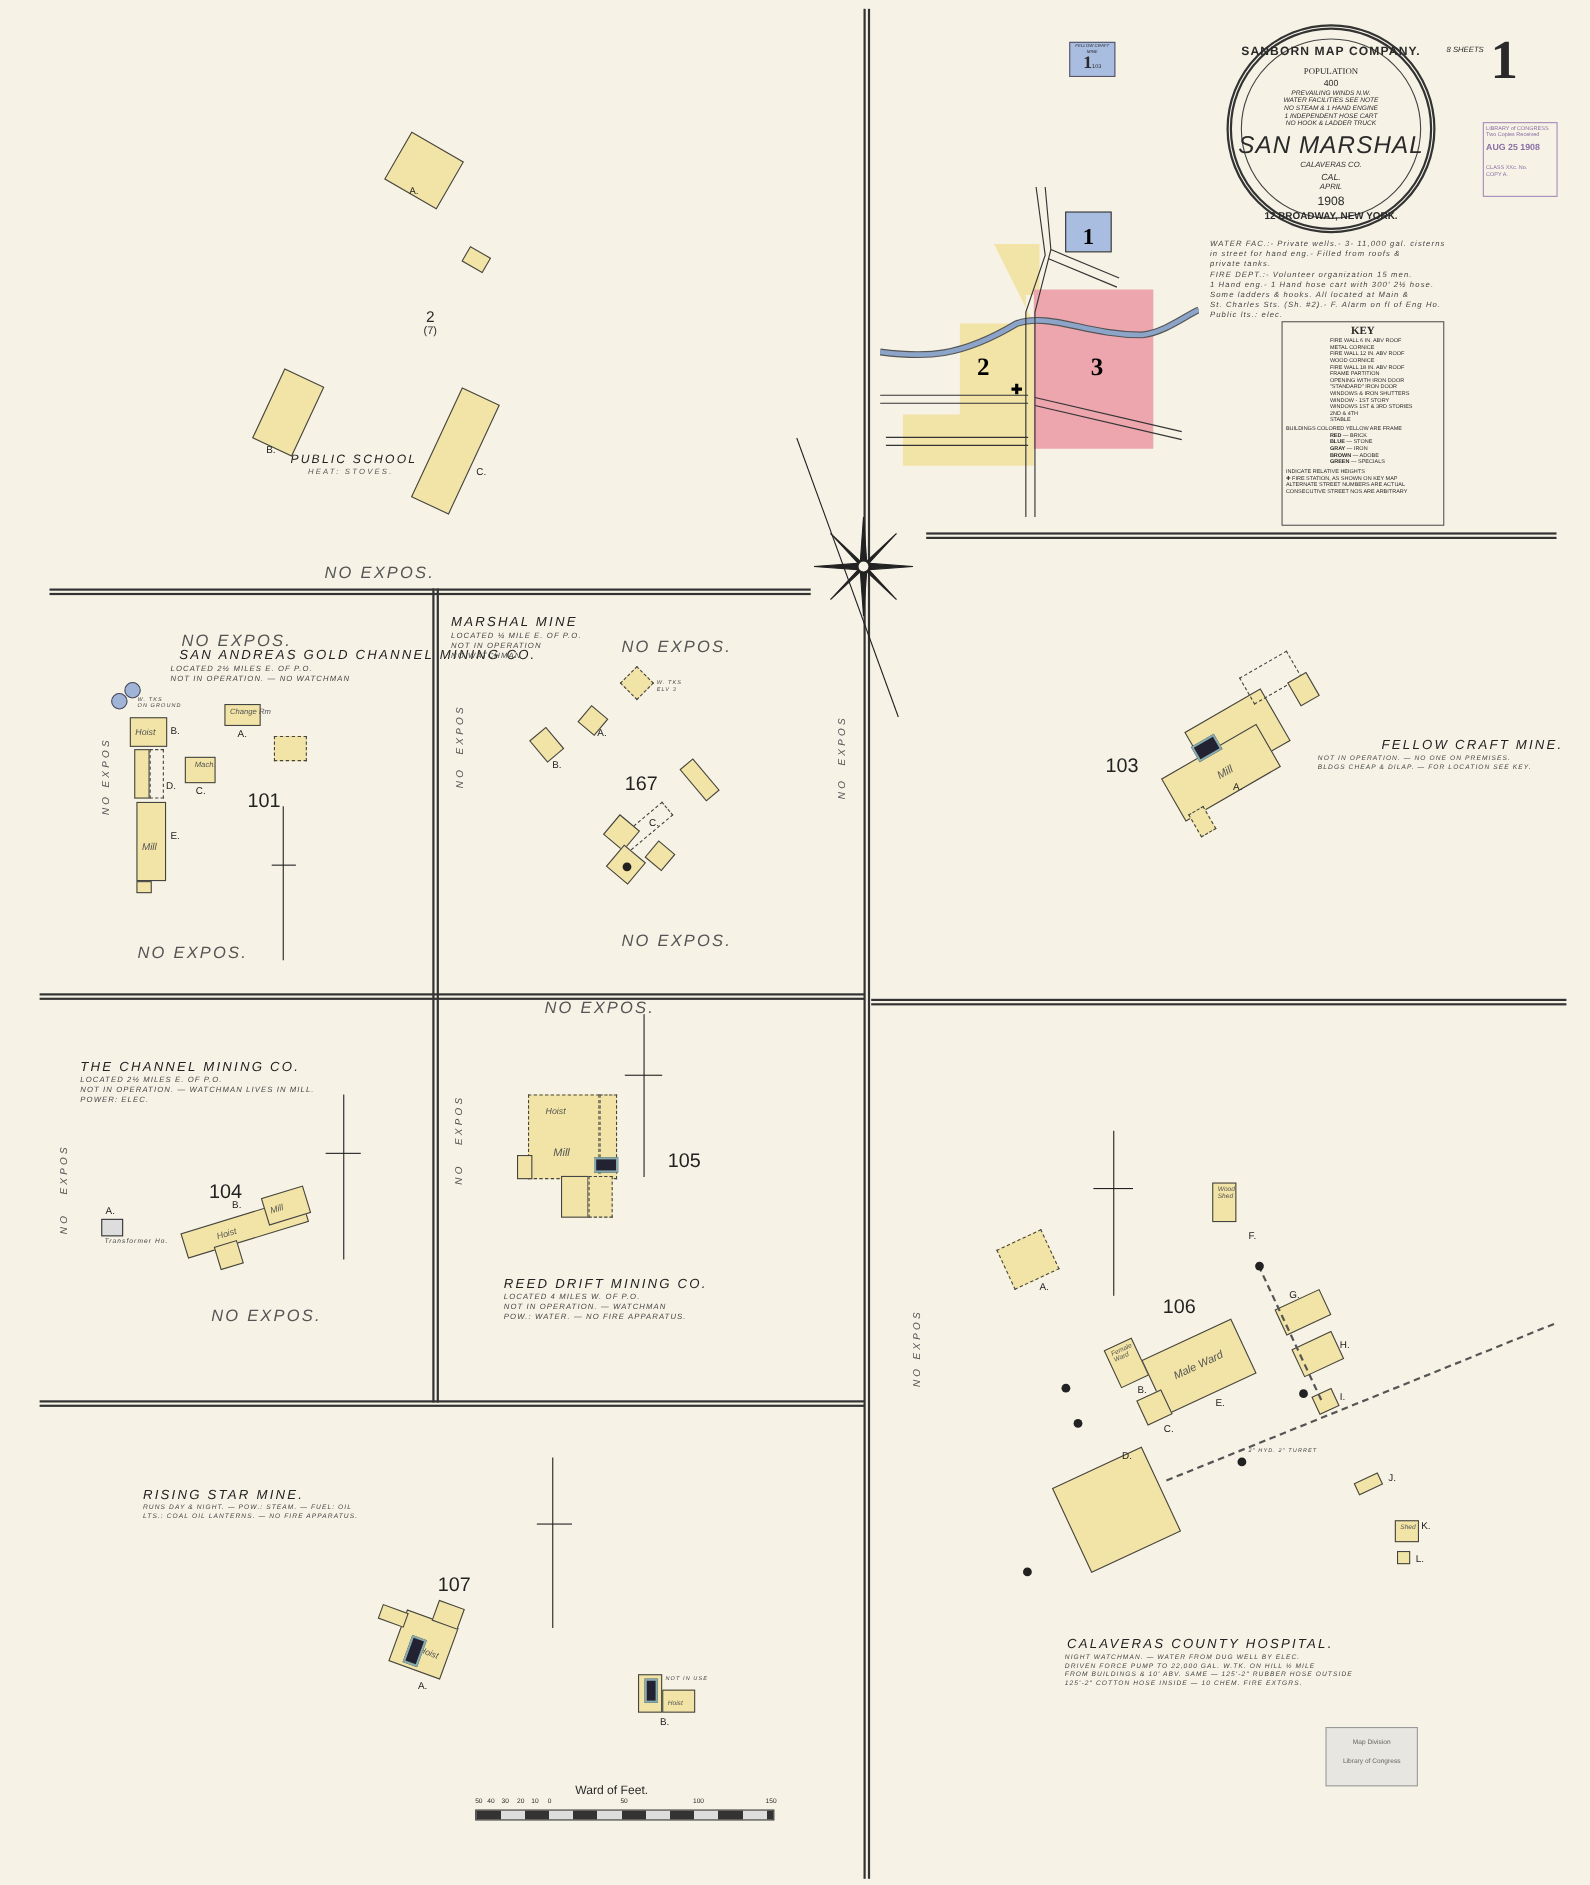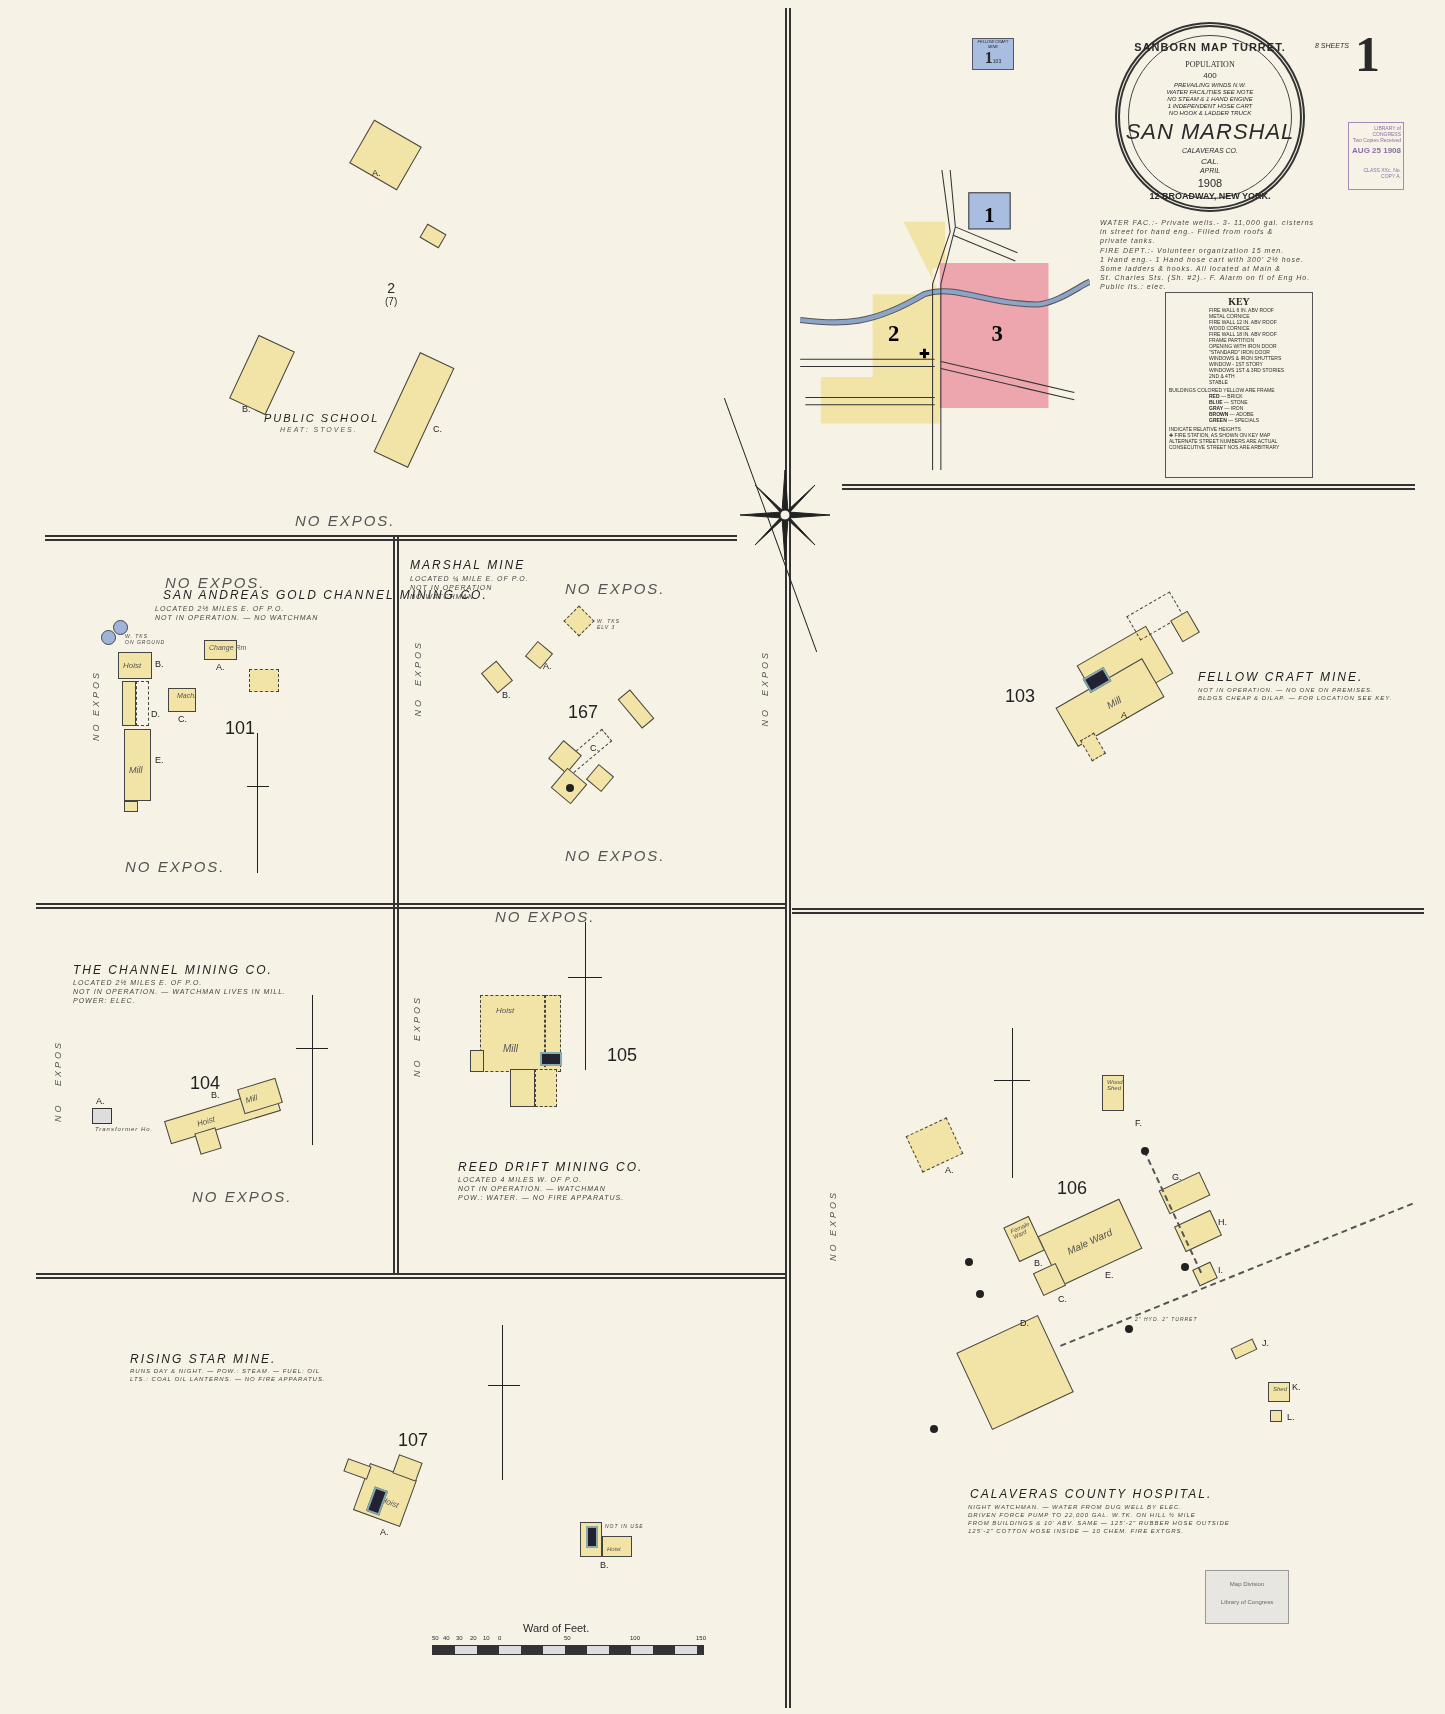--- a/index.html
+++ b/index.html
@@ -25,21 +25,21 @@
   .seal .facts{position:absolute;top:55px;left:25px;right:25px;font-size:6px;font-style:italic;line-height:7px;text-transform:uppercase;}
   .seal .city{position:absolute;top:92px;left:0;right:0;font-size:22px;font-style:italic;letter-spacing:1px;}
   .seal .county{position:absolute;top:120px;left:0;right:0;font-size:7px;font-style:italic;}
   .seal .state{position:absolute;top:130px;left:0;right:0;font-size:8px;font-style:italic;}
   .seal .month{position:absolute;top:140px;left:0;right:0;font-size:7px;font-style:italic;}
   .seal .year{position:absolute;top:150px;left:0;right:0;font-size:11px;}
   .seal .addr{position:absolute;top:164px;left:0;right:0;font-size:9px;font-weight:bold;}
   .key{position:absolute;left:1165px;top:292px;width:148px;height:186px;border:1px solid #555;background:#f6f3e6;font-size:5px;padding:3px;box-sizing:border-box;}
   .key h4{margin:0;text-align:center;font-size:10px;font-family:"Liberation Serif",serif;}
   .key .row{white-space:nowrap;line-height:6px;text-transform:uppercase;}
-  .stamp{position:absolute;left:1348px;top:122px;width:56px;height:68px;border:1.5px solid #a58ab8;color:#8a6fa6;font-size:5px;text-align:right;padding:2px;box-sizing:border-box;}
+  .stamp{position:absolute;left:1348px;top:111px;width:68px;height:68px;border:1.5px solid #a58ab8;color:#8a6fa6;font-size:5px;text-align:left;padding:2px;box-sizing:border-box;}
   .keymap-box{position:absolute;}
   .compass{position:absolute;left:740px;top:470px;width:100px;height:100px;}
   .scalebar{position:absolute;left:432px;top:1645px;width:270px;height:8px;border:1px solid #333;background:repeating-linear-gradient(90deg,#333 0 22px,#ddd 22px 44px);}
   .lcstamp{position:absolute;left:1205px;top:1570px;width:82px;height:52px;border:1px solid #999;background:#e8e6e0;font-size:6px;color:#666;text-align:center;}
   .dot{position:absolute;width:8px;height:8px;border-radius:50%;background:#222;}
   .tank{position:absolute;width:13px;height:13px;border-radius:50%;background:#9fb4d6;border:1px solid #445;}
   .boiler{position:absolute;background:#223;border:2px solid #8aa;}
   .pipe{position:absolute;border-top:2px dashed #555;transform-origin:0 0;}
 </style>
 </head>
@@ -55,21 +55,21 @@
 
 <div class="abs" style="left:972px;top:38px;width:40px;height:30px;background:#a9bde0;border:1px solid #556;text-align:center;">
   <div style="font-size:4px;font-style:italic;">FELLOW CRAFT MINE</div>
   <span style="font-family:'Liberation Serif',serif;font-size:16px;font-weight:bold;">1</span><span style="font-size:5px;">103</span>
 </div>
 <div class="abs" style="left:1315px;top:42px;font-size:7px;font-style:italic;">8 SHEETS</div>
 <div class="abs" style="left:1355px;top:25px;font-family:'Liberation Serif',serif;font-size:50px;font-weight:bold;">1</div>
 
 <div class="seal">
   <div class="ring"></div>
-  <div class="company">SANBORN MAP TURRET.</div>
+  <div class="company">SANBORN MAP COMPANY.</div>
   <div class="pop">POPULATION</div>
   <div class="popn">400</div>
   <div class="facts">
     <div>PREVAILING WINDS N.W.</div>
     <div>WATER FACILITIES SEE NOTE</div>
     <div>NO STEAM &amp; 1 HAND ENGINE</div>
     <div>1 INDEPENDENT HOSE CART</div>
     <div>NO HOOK &amp; LADDER TRUCK</div>
   </div>
   <div class="city">SAN MARSHAL</div>
@@ -242,21 +242,21 @@
 <div class="sheetnum" style="left:1005px;top:686px;">103</div>
 <div class="bldg" style="left:1085px;top:642px;width:80px;height:55px;transform:rotate(-30deg);"></div>
 <div class="bldg" style="left:1060px;top:680px;width:100px;height:45px;transform:rotate(-30deg);">
     <span style="left:45px;top:18px;font-size:10px;">Mill</span>
   </div>
 <div class="boiler" style="left:1085px;top:672px;width:20px;height:12px;transform:rotate(-30deg);"></div>
 <div class="bldg dash" style="left:1130px;top:602px;width:50px;height:28px;transform:rotate(-30deg);background:transparent;"></div>
 <div class="bldg" style="left:1175px;top:614px;width:20px;height:25px;transform:rotate(-30deg);"></div>
 <div class="bldg dash" style="left:1085px;top:735px;width:16px;height:24px;transform:rotate(-30deg);"></div>
 <div class="letter" style="left:1121px;top:710px;">A.</div>
-<div class="title" style="left:1198px;top:670px;">FELLOW CRAFT MINE.</div>
+<div class="title" style="left:1256px;top:670px;">FELLOW CRAFT MINE.</div>
 <div class="note" style="left:1198px;top:686px;font-size:6px;line-height:8px;">NOT IN OPERATION. — NO ONE ON PREMISES.
 BLDGS CHEAP &amp; DILAP. — FOR LOCATION SEE KEY.</div>
 
 <div class="title" style="left:73px;top:963px;">THE CHANNEL MINING CO.</div>
 <div class="note" style="left:73px;top:978px;">LOCATED 2½ MILES E. OF P.O.
 NOT IN OPERATION. — WATCHMAN LIVES IN MILL.
 POWER: ELEC.</div>
 <div class="sheetnum" style="left:190px;top:1073px;">104</div>
 <div class="bldg" style="left:92px;top:1108px;width:20px;height:16px;background:#ddd;border-color:#333;"></div>
 <div class="letter" style="left:96px;top:1096px;">A.</div>

